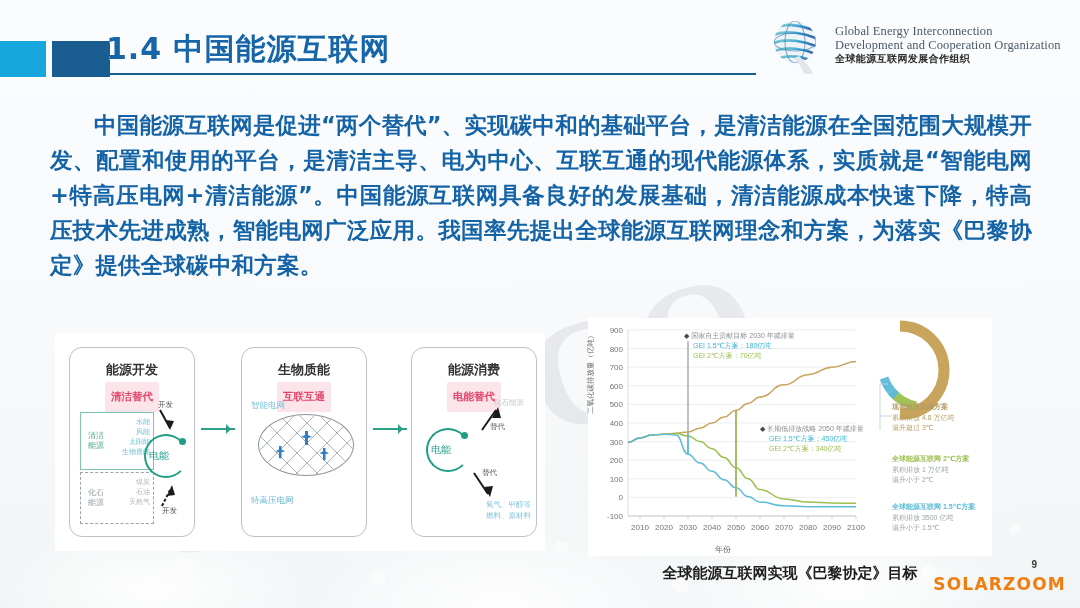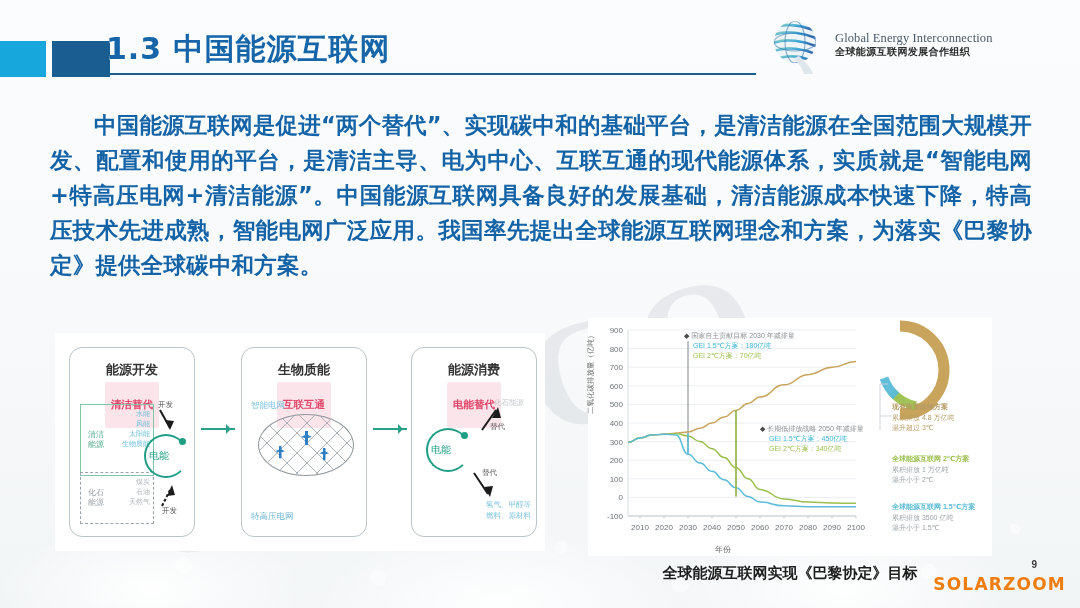--- a/index.html
+++ b/index.html
@@ -81,25 +81,25 @@
   }
   .card.c1{left:14px;} .card.c2{left:186px;} .card.c3{left:356px;}
   .card-t{
     position:absolute;left:0;right:0;top:13px;text-align:center;
     font-size:13px;font-weight:bold;color:#333;
     font-family:"DejaVu Sans","Liberation Sans",sans-serif;
   }
   .card-s{
     position:absolute;left:50%;transform:translateX(-50%);top:34px;
     font-size:10.5px;font-weight:bold;color:#e2466a;background:#fbe4ea;
-    padding:16px 6px;border-radius:2px;white-space:nowrap;
+    padding:8px 6px;border-radius:2px;white-space:nowrap;
     font-family:"DejaVu Sans","Liberation Sans",sans-serif;
   }
   .bx-solid{
-    position:absolute;left:10px;top:56px;width:74px;height:72px;
+    position:absolute;left:10px;top:64px;width:74px;height:58px;
     border:1px solid #7fc7a8;box-sizing:border-box;
   }
   .bx-dash{
     position:absolute;left:10px;top:124px;width:74px;height:52px;
     border:1px dashed #9aa3aa;box-sizing:border-box;
   }
   .tagL{position:absolute;left:4px;top:50%;transform:translateY(-50%);font-size:8px;color:#4fa98a;line-height:1.25;text-align:center;width:22px;}
   .tagL.g{color:#9aa3aa;}
   .tagR{position:absolute;right:3px;top:4px;font-size:7px;color:#6fbfd8;line-height:1.45;text-align:right;}
   .tagR.g{color:#b0b7bc;}
@@ -153,21 +153,21 @@
 </style>
 </head>
 <body>
 
 <div id="slide">
   <div class="cloudtex"></div>
 
   <div class="hdr">
     <div class="tab-sm"></div>
     <div class="tab-lg"></div>
-    <div class="hdr-title">1.3 中国能源互联网</div>
+    <div class="hdr-title">1.4 中国能源互联网</div>
     <div class="hdr-rule"></div>
 
     <div class="logo-wrap">
       <div class="logo-globe">
         <svg width="58" height="58" viewBox="0 0 58 58">
           <defs>
             <clipPath id="gc">
                 <circle cx="27" cy="26" r="21"></circle>
               </clipPath>
             <linearGradient id="gg" x1="0" y1="0" x2="1" y2="1">
@@ -187,20 +187,21 @@
           </g>
           <g clip-path="url(#gc)" stroke="#2e6fae" stroke-width="1.1" fill="none" opacity="0.55">
             <ellipse cx="27" cy="26" rx="21" ry="9"></ellipse>
             <ellipse cx="27" cy="26" rx="10" ry="21"></ellipse>
           </g>
           <path d="M31 40 C40 48, 44 54, 45 58 L36 58 C34 52, 30 46, 26 42 Z" fill="#dfe7ec"></path>
         </svg>
       </div>
       <div class="logo-txt">
         <div class="logo-en1">Global Energy Interconnection</div>
+        <div class="logo-en2">Development and Cooperation Organization</div>
         <div class="logo-cn">全球能源互联网发展合作组织</div>
       </div>
     </div>
   </div>
 
   <div class="para">中国能源互联网是促进“两个替代”、实现碳中和的基础平台，是清洁能源在全国范围大规模开发、配置和使用的平台，是清洁主导、电为中心、互联互通的现代能源体系，实质就是“智能电网+特高压电网+清洁能源”。中国能源互联网具备良好的发展基础，清洁能源成本快速下降，特高压技术先进成熟，智能电网广泛应用。我国率先提出全球能源互联网理念和方案，为落实《巴黎协定》提供全球碳中和方案。</div>
 
   <div class="wm">GEIDCO</div>
 
   <div class="figL">
@@ -261,21 +262,21 @@
             <line x1="36" y1="0" x2="-44" y2="80"></line>
           </g>
           <g fill="#2f7fc4">
             <path d="M46 16 l3 0 l0 4 l4 2 l-4 1 l0 7 l-3 0 l0 -7 l-4 -1 l4 -2 z"></path>
             <path d="M20 31 l2.5 0 l0 3.5 l3.5 1.8 l-3.5 .9 l0 6 l-2.5 0 l0 -6 l-3.5 -.9 l3.5 -1.8 z"></path>
             <path d="M64 33 l2.5 0 l0 3.5 l3.5 1.8 l-3.5 .9 l0 6 l-2.5 0 l0 -6 l-3.5 -.9 l3.5 -1.8 z"></path>
           </g>
         </svg>
       </div>
 
-      <div class="smlbl dk" style="left:9px;top:163px;">特高压电网</div>
+      <div class="smlbl dk" style="left:9px;top:147px;">特高压电网</div>
     </div>
 
     <div class="arrowBig" style="left:318px;"></div>
 
     <div class="card c3">
       <div class="card-t">能源消费</div>
       <div class="card-s">电能替代</div>
 
       <div class="elec" style="left:14px;top:80px;"></div>
       <div class="elec-dot" style="left:49px;top:84px;"></div>

